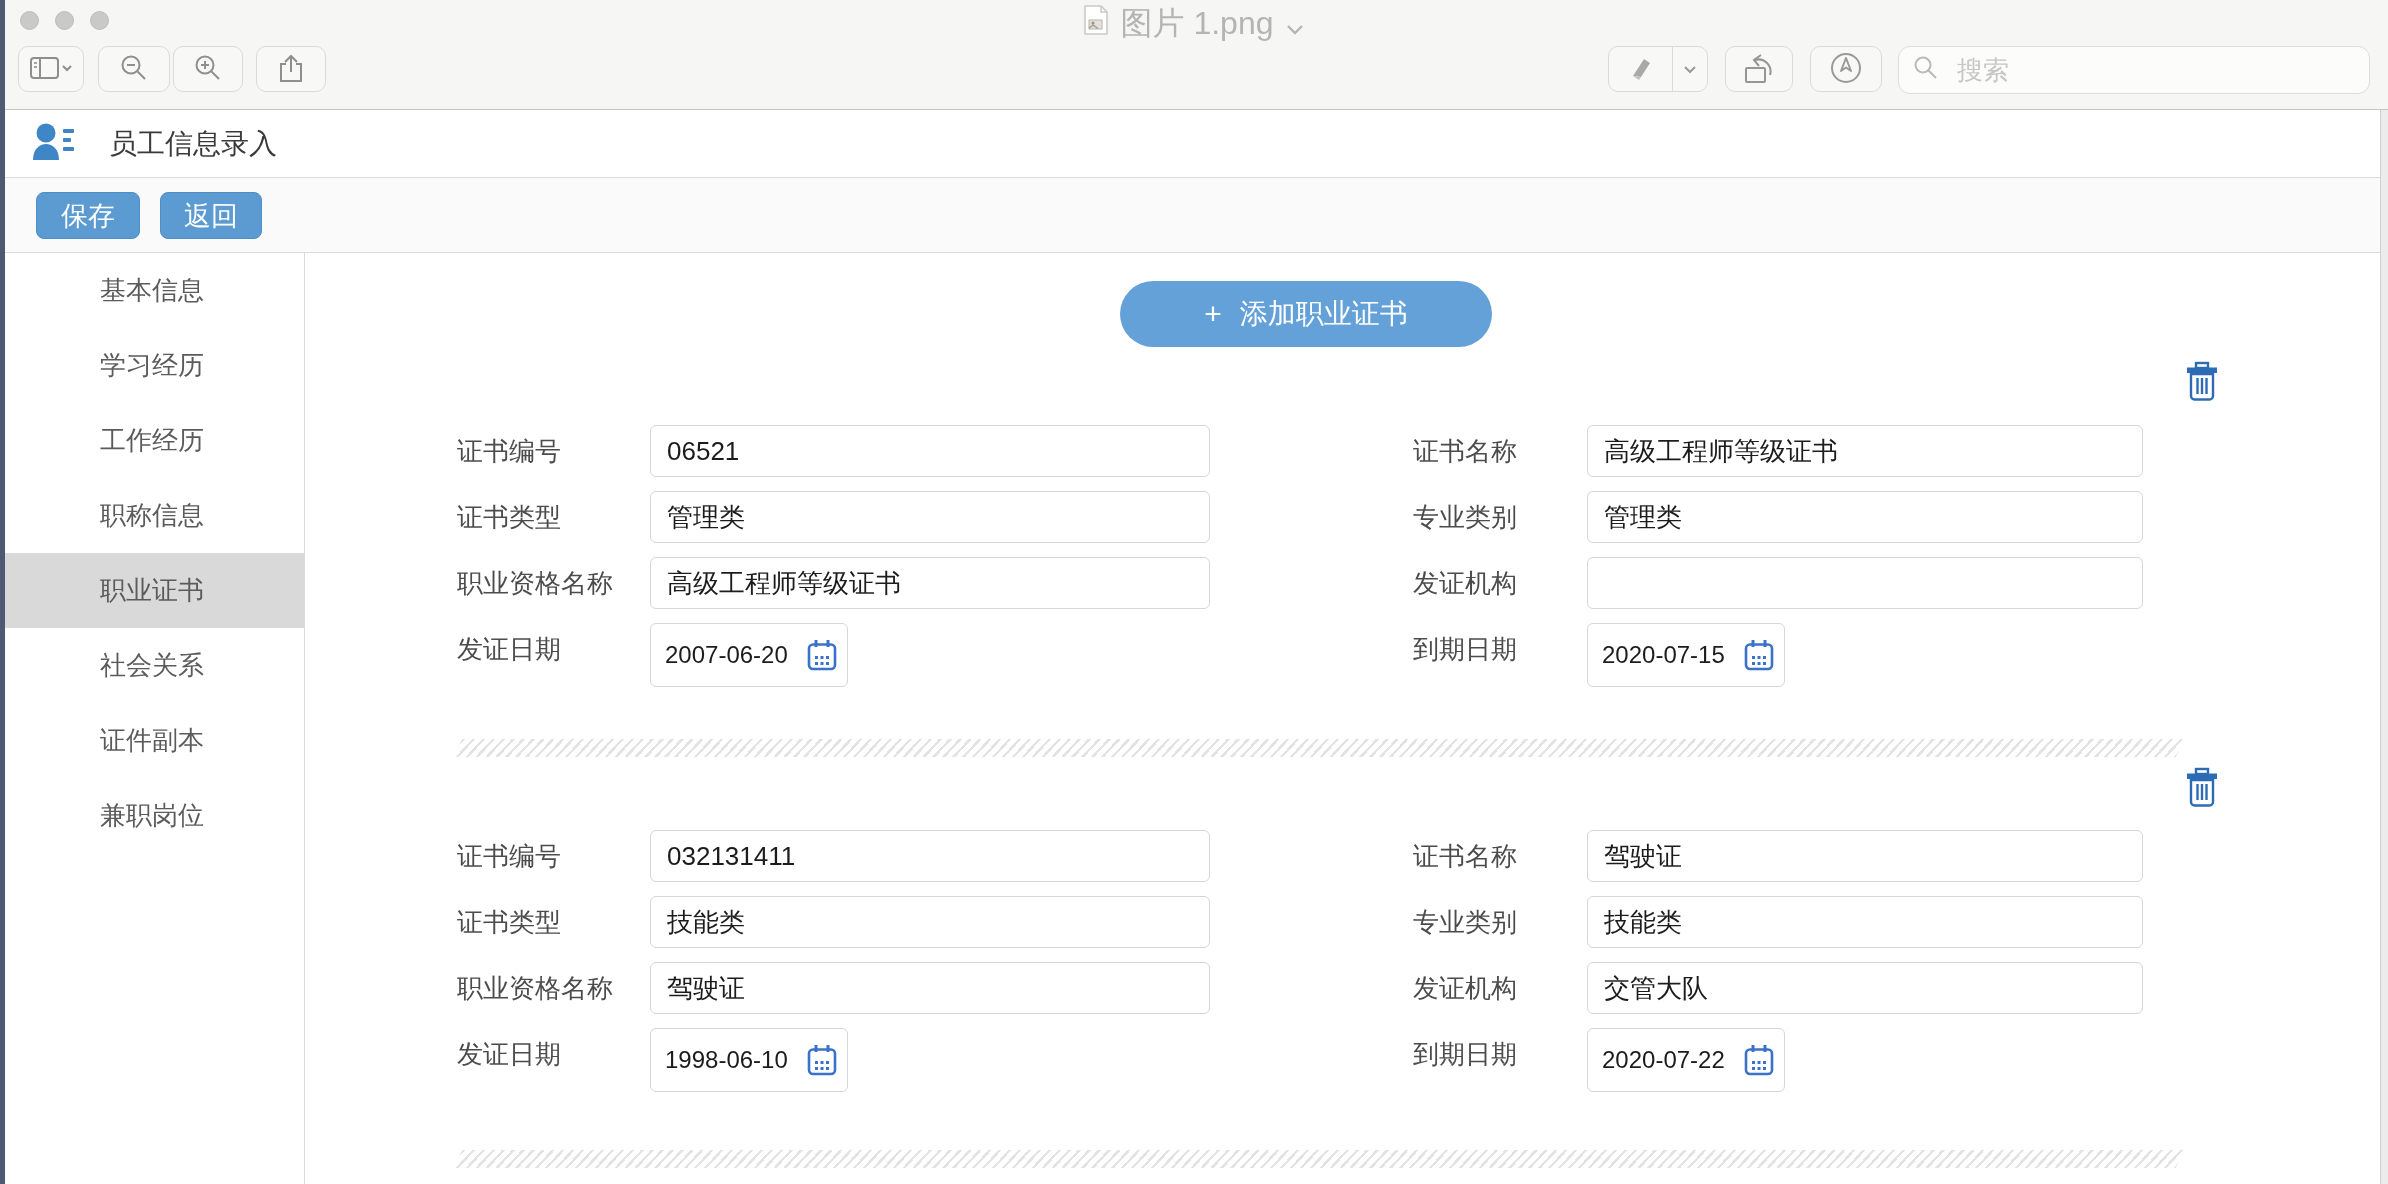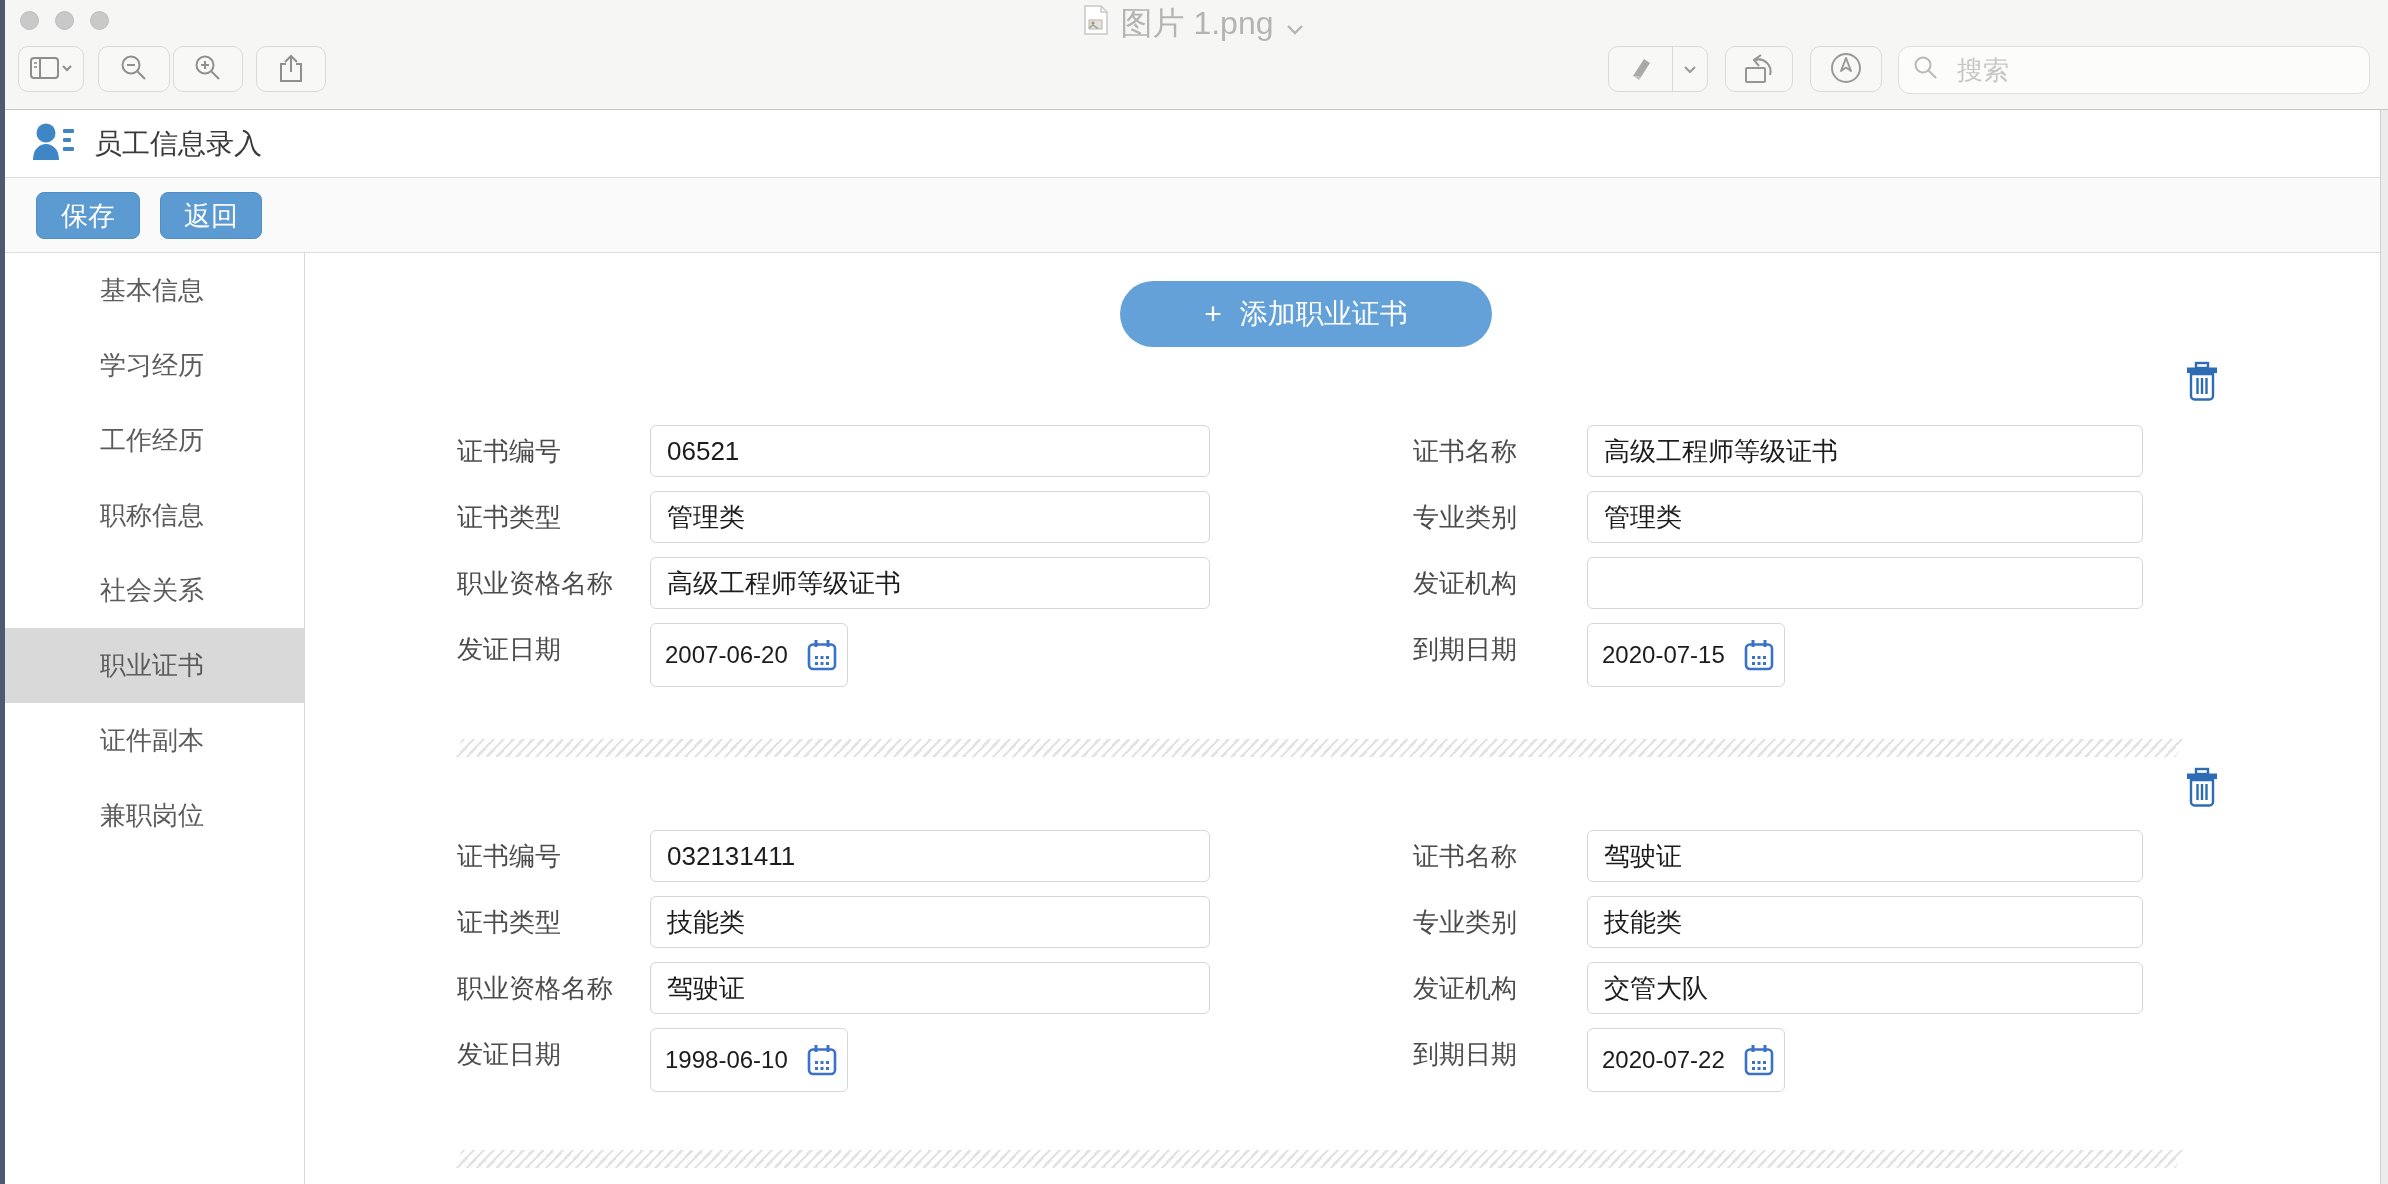--- a/index.html
+++ b/index.html
@@ -30,21 +30,21 @@
   .searchbox{position:absolute;left:1898px;top:46px;width:472px;height:48px;
              border:1px solid #ddd;border-radius:12px;background:#fcfcfb;display:flex;
              align-items:center;gap:16px;padding:0 14px;box-sizing:border-box;}
   .searchbox input{border:none;outline:none;background:transparent;font-size:26px;color:#555;
                    width:100%;font-family:inherit;}
   .searchbox input::placeholder{color:#c6c6c6;}
 
   
   .app-header{position:absolute;left:0;top:111px;width:2388px;height:67px;background:#fff;
               border-bottom:1px solid #dcdcdc;box-sizing:border-box;display:flex;
-              align-items:center;gap:18px;padding-left:30px;}
+              align-items:center;gap:33px;padding-left:30px;}
   .app-title{font-size:28px;color:#3a3a3a;}
   .action-bar{position:absolute;left:0;top:178px;width:2388px;height:75px;background:#fafafa;
               border-bottom:1px solid #dcdcdc;box-sizing:border-box;}
   .btn-blue{position:absolute;top:14px;height:47px;background:#5b9bd2;border:1px solid #4e8dc6;
             border-radius:8px;color:#fff;font-size:27px;display:flex;align-items:center;
             justify-content:center;box-sizing:border-box;cursor:pointer;padding:0;font-family:Liberation Serif, serif;}
   #btn-save{left:36px;width:104px}
   #btn-back{left:160px;width:102px}
 
   
@@ -222,22 +222,22 @@
   <div class="action-bar">
     <button class="btn-blue" id="btn-save">保存</button>
     <button class="btn-blue" id="btn-back">返回</button>
   </div>
 
   <nav class="sidebar">
     <div class="side-item">基本信息</div>
     <div class="side-item">学习经历</div>
     <div class="side-item">工作经历</div>
     <div class="side-item">职称信息</div>
+    <div class="side-item active">职业证书</div>
     <div class="side-item">社会关系</div>
-    <div class="side-item active">职业证书</div>
     <div class="side-item">证件副本</div>
     <div class="side-item">兼职岗位</div>
   </nav>
 
   <button class="add-pill">
     <span class="add-plus">+</span>
     <span>添加职业证书</span>
   </button>
 
   <button class="trash-btn" id="trash-1">

